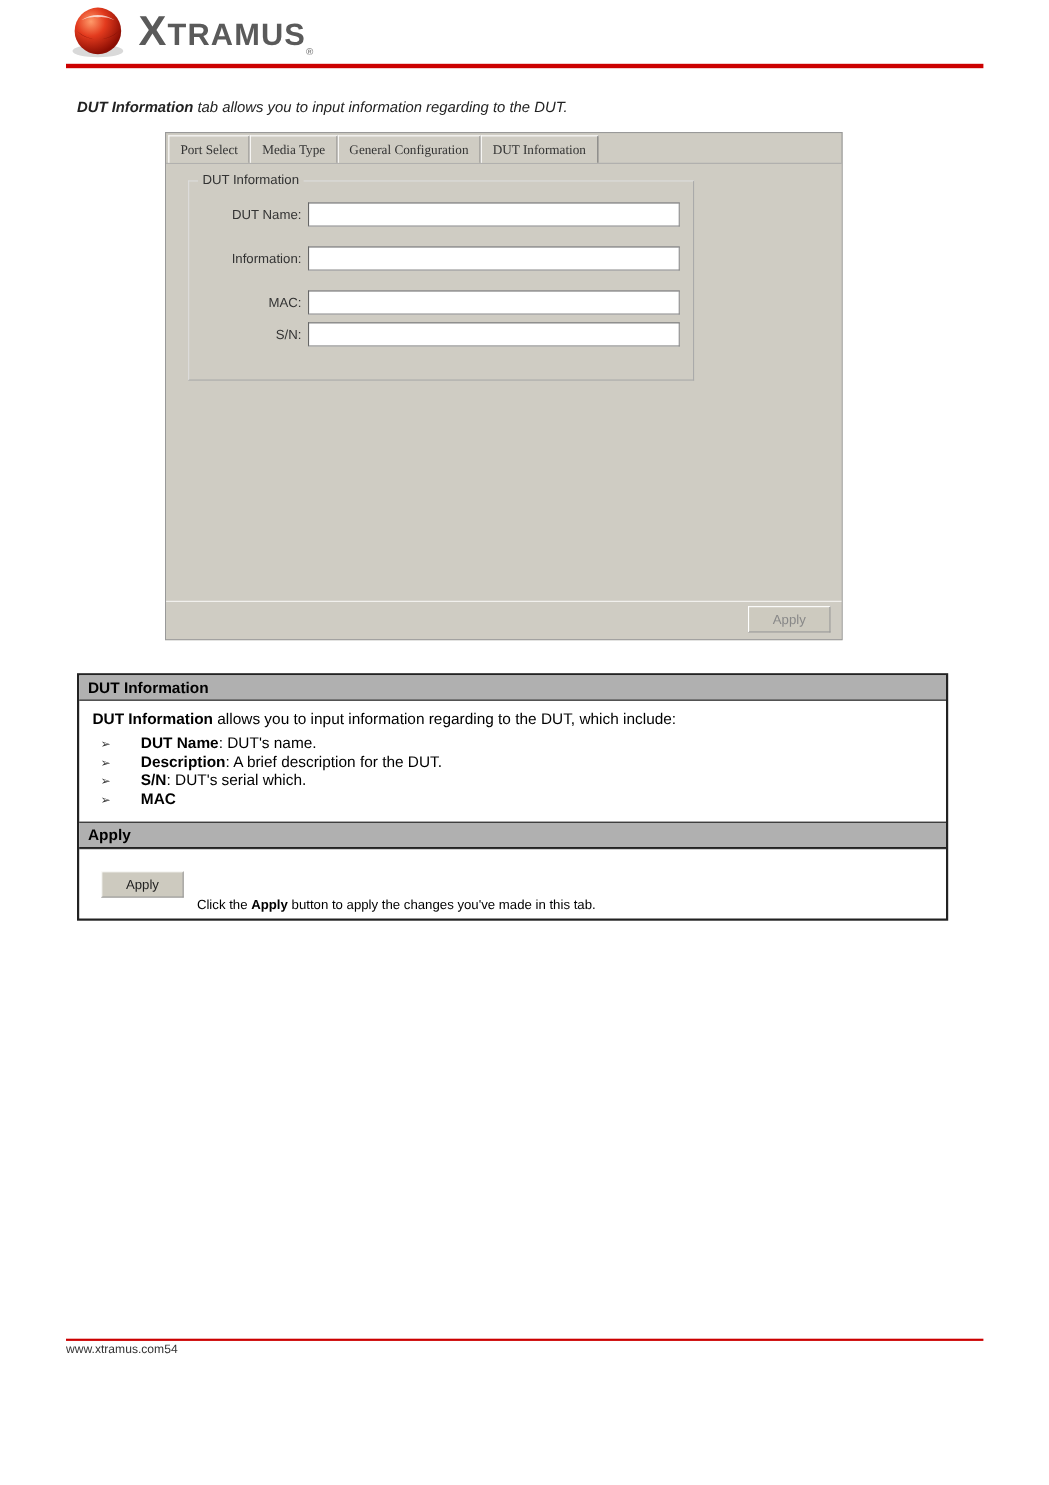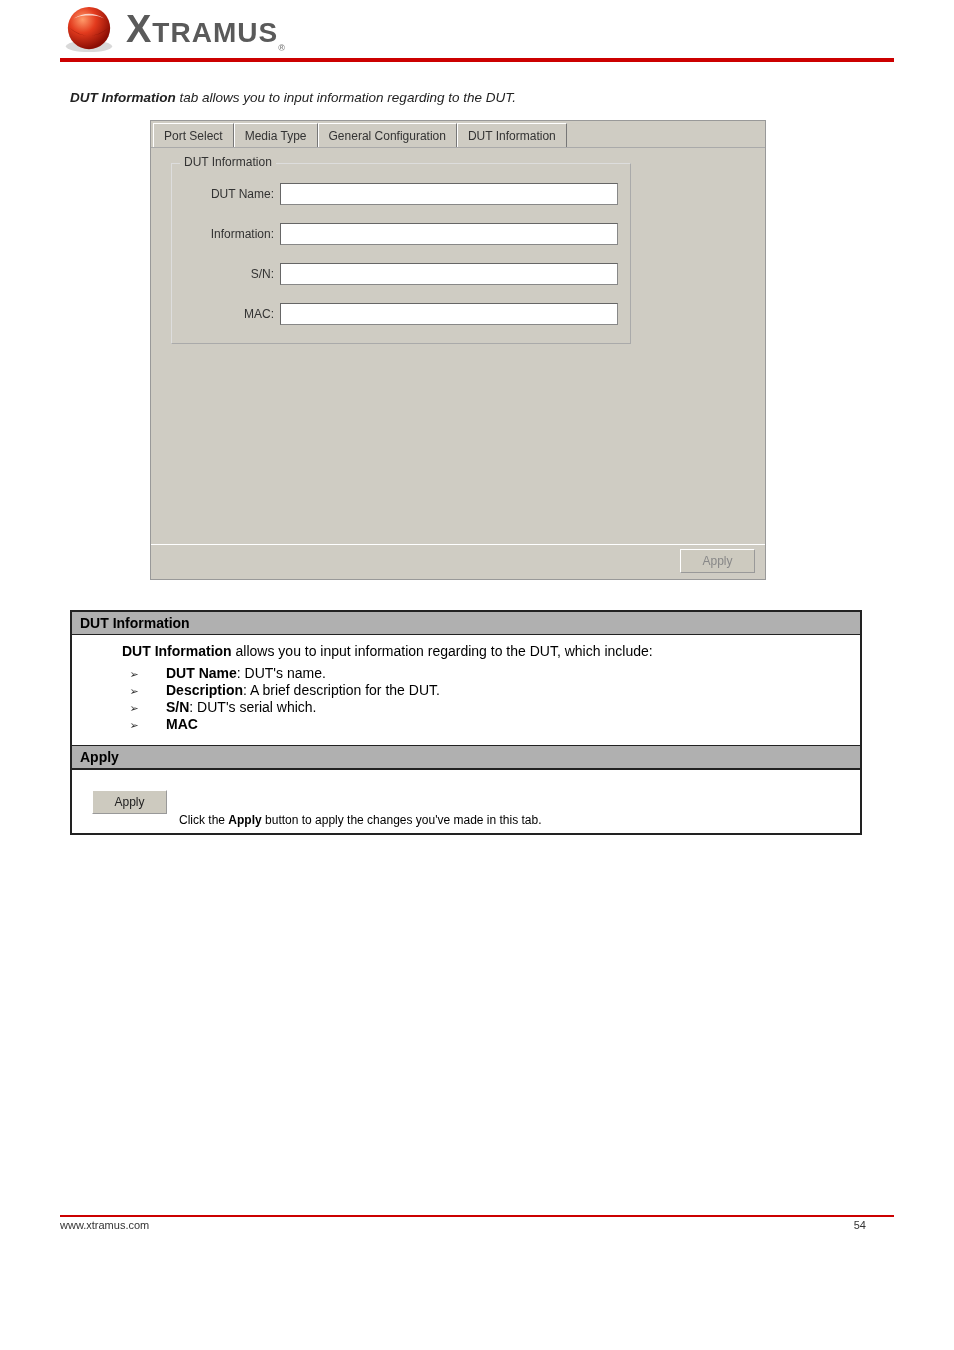--- a/index.html
+++ b/index.html
@@ -11,50 +11,50 @@
   .logo-sphere svg { width: 100%; height: 100%; }
   .logo-text { font-family: 'Trebuchet MS', Arial, sans-serif; font-size: 38px; font-weight: bold; color: #5a5a5a; letter-spacing: 1px; position: relative; }
   .logo-text .small { font-size: 28px; }
   .logo-r { font-size: 9px; vertical-align: sub; color: #888; }
   .red-bar { height: 4px; background: #cc0000; margin: 3px 60px 0 60px; }
 
   .intro-line { margin: 28px 70px 15px 70px; font-size: 13.5px; color: #222; font-style: italic; }
   .bold { font-weight: bold; }
 
   .app-window { margin: 0 150px 30px 150px; background: #cfccc3; border: 1px solid #999; width: 616px; }
-  .tabs { display: flex; border-bottom: 1px solid #aaa; padding: 2px 2px 0 2px; font-family: Liberation Sans, sans-serif; font-size: 12px; }
+  .tabs { display: flex; border-bottom: 1px solid #aaa; padding: 2px 2px 0 2px; font-family: Liberation Serif, serif; font-size: 12px; }
   .tab { padding: 5px 10px 4px 10px; border: 1px solid #999; border-bottom: none; background: #cfccc3; margin-right: 0; border-left: 1px solid #fff; border-top: 1px solid #fff; border-right: 1px solid #777; position: relative; color: #333; }
   .tab.active { background: #cfccc3; z-index: 2; }
   .tab.inactive { color: #333; }
   
   .tab-body { padding: 15px 12px 200px 12px; background: #cfccc3; position: relative; }
   .groupbox { border: 1px solid #aaa; border-top: 1px solid #ddd; border-left: 1px solid #ddd; padding: 12px 12px 12px 12px; position: relative; margin: 0 0 0 8px; width: 460px; }
   .groupbox-legend { position: absolute; top: -9px; left: 8px; background: #cfccc3; padding: 0 4px; font-size: 12px; font-family: Tahoma, sans-serif; color: #333; }
   .field-row { display: flex; align-items: center; margin: 7px 0 18px 0; }
   .field-label { width: 90px; text-align: right; font-size: 12px; font-family: Tahoma, sans-serif; color: #333; margin-right: 6px; }
   .field-input { flex: 1; height: 22px; border: 1px solid #888; border-top-color: #666; border-left-color: #666; background: white; font-family: Tahoma, sans-serif; font-size: 12px; padding: 2px 4px; }
   
   .apply-bar { border-top: 1px solid #fff; background: #cfccc3; padding: 4px 10px 6px 10px; display: flex; justify-content: flex-end; }
   .apply-btn { width: 75px; height: 24px; background: #cdcabf; border: 1px solid #999; border-top-color: #fff; border-left-color: #fff; font-family: Tahoma, sans-serif; font-size: 12px; color: #888; }
   .apply-btn.enabled { color: #222; }
 
   .desc-table { margin: 0 70px; border: 2px solid #222; border-collapse: collapse; width: 792px; }
   .desc-header { background: #b0b0b0; padding: 3px 8px; font-size: 14px; font-weight: bold; border-bottom: 1px solid #222; }
-  .desc-body { padding: 8px 12px 12px 12px; font-size: 14px; margin-left: 38px; }
+  .desc-body { padding: 8px 12px 12px 12px; font-size: 14px; }
   .desc-intro { margin-bottom: 6px; }
   .bullet-row { display: flex; align-items: flex-start; margin: 1px 0; }
   .bullet-icon { width: 24px; font-size: 11px; color: #333; padding-top: 3px; text-align: center; }
   .bullet-text { flex: 1; padding-left: 20px; }
   .apply-row { display: flex; align-items: center; padding: 6px 12px 6px 20px; border-top: 1px solid #222; }
   .apply-row .apply-btn { color: #222; margin-right: 12px; }
   .apply-row-header { background: #b0b0b0; padding: 3px 8px; font-size: 14px; font-weight: bold; border-top: 1px solid #222; border-bottom: 1px solid #222; }
 
   .footer { position: relative; margin-top: 380px; }
   .footer-bar { height: 2px; background: #cc0000; margin: 0 60px; }
-  .footer-text { display: flex; justify-content: space-between; margin: 2px 88px 0 60px; font-size: 11px; color: #333; }
+  .footer-text { display: flex; justify-content: flex-start; margin: 2px 65px 0 60px; font-size: 11px; color: #333; }
 </style>
 </head>
 <body>
 
 <div class="header">
   <div class="logo-row">
     <div class="logo-sphere">
       <svg viewBox="0 0 60 52">
         <defs>
           <radialGradient id="rg" cx="35%" cy="30%" r="70%">
@@ -91,26 +91,26 @@
     <div class="groupbox">
       <div class="groupbox-legend">DUT Information</div>
       <div class="field-row">
         <div class="field-label">DUT Name:</div>
         <input class="field-input" value="" style="">
       </div>
       <div class="field-row">
         <div class="field-label">Information:</div>
         <input class="field-input" value="" style="">
       </div>
+      <div class="field-row" style="margin-bottom:6px;">
+        <div class="field-label">MAC:</div>
+        <input class="field-input" value="" style="">
+      </div>
       <div class="field-row">
         <div class="field-label">S/N:</div>
-        <input class="field-input" value="" style="">
-      </div>
-      <div class="field-row" style="margin-bottom:6px;">
-        <div class="field-label">MAC:</div>
         <input class="field-input" value="" style="">
       </div>
     </div>
   </div>
   <div class="apply-bar">
     <button class="apply-btn">Apply</button>
   </div>
 </div>
 
 <div class="desc-table">

